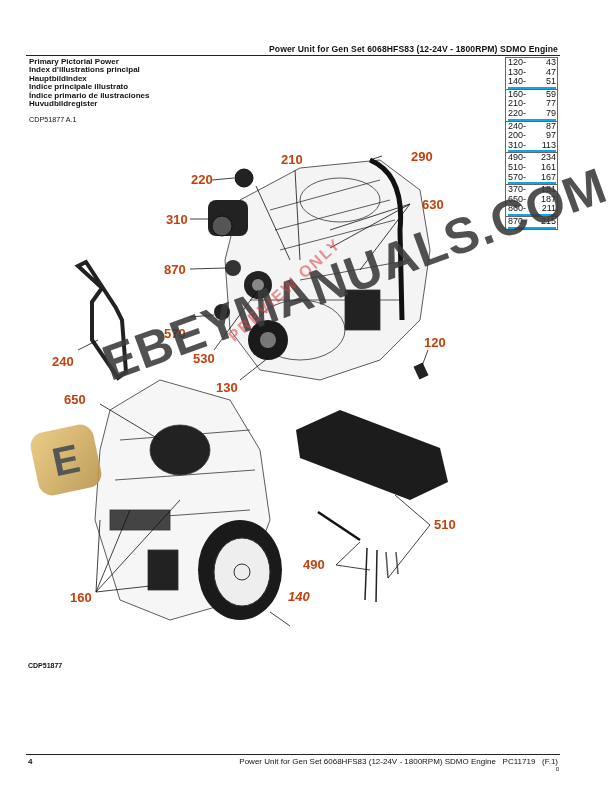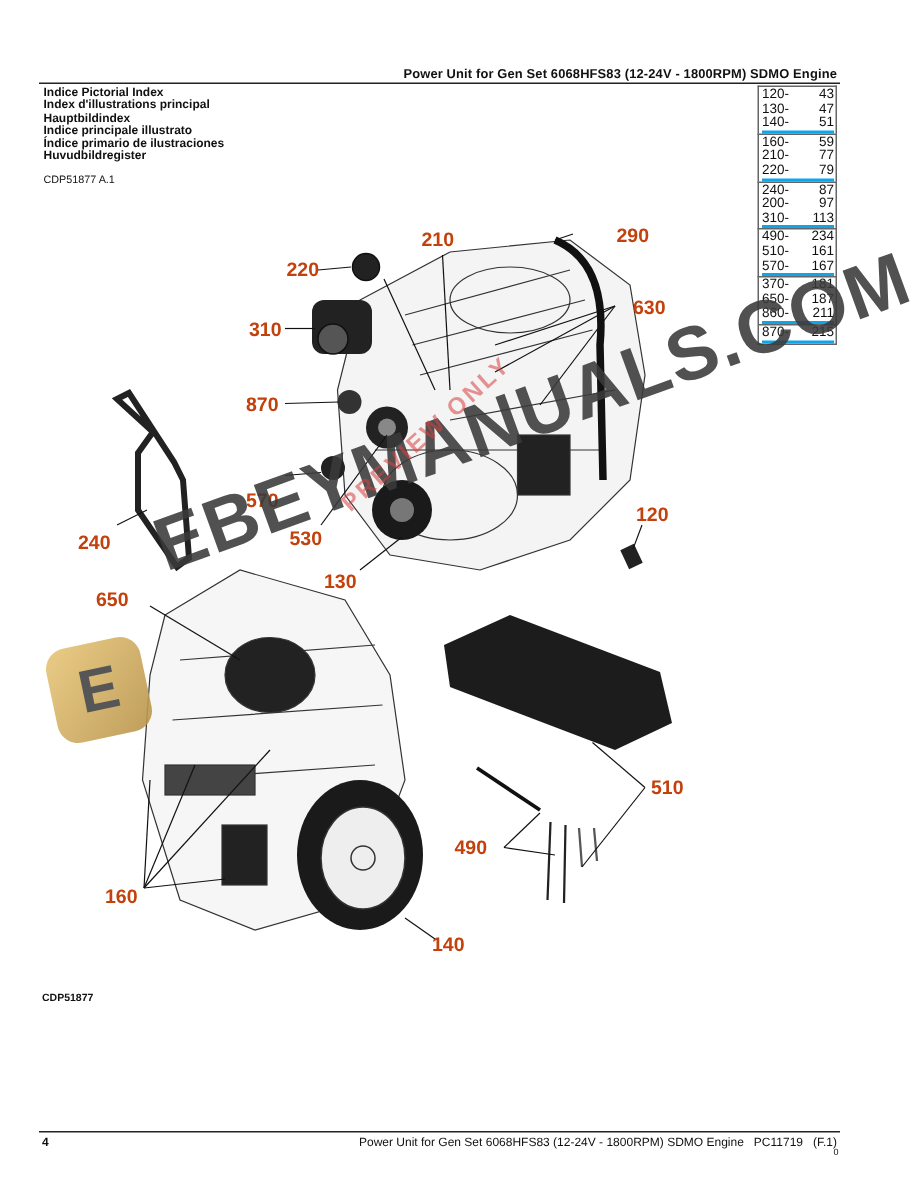--- a/index.html
+++ b/index.html
@@ -25,21 +25,21 @@
   .ftr-text{position:absolute;right:54px;top:757px;font-size:8px;}
   .ftr-sub{position:absolute;right:53px;top:766px;font-size:6px;}
 </style>
 </head>
 <body>
 
 <div class="hdr-title">Power Unit for Gen Set 6068HFS83 (12-24V - 1800RPM) SDMO Engine</div>
 <div class="hdr-rule"></div>
 
 <div class="idx">
-  <div>Indice Pictorial Index</div>
+  <div>Primary Pictorial Power</div>
   <div>Index d'illustrations principal</div>
   <div>Hauptbildindex</div>
   <div>Indice principale illustrato</div>
   <div>Índice primario de ilustraciones</div>
   <div>Huvudbildregister</div>
 </div>
 <div class="figref">CDP51877 A.1</div>
 
 <div class="tbl">
   <div class="grp">
@@ -209,21 +209,21 @@
 <div class="callout" style="left:164px;top:262px;">870</div>
 <div class="callout" style="left:164px;top:326px;">570</div>
 <div class="callout" style="left:52px;top:354px;text-align:center;">240</div>
 <div class="callout" style="left:193px;top:351px;">530</div>
 <div class="callout" style="left:216px;top:380px;">130</div>
 <div class="callout" style="left:424px;top:335px;">120</div>
 <div class="callout" style="left:64px;top:392px;">650</div>
 <div class="callout" style="left:434px;top:517px;">510</div>
 <div class="callout" style="left:303px;top:557px;">490</div>
 <div class="callout" style="left:70px;top:590px;">160</div>
-<div class="callout" style="left:288px;top:622px;">140</div>
+<div class="callout" style="left:288px;top:589px;font-style:italic;">140</div>
 
 <div class="wm-logo">
     <span>E</span>
   </div>
 <div class="wm-text">EBEYMANUALS.COM</div>
 <div class="wm-red">PREVIEW ONLY</div>
 
 <div class="fig-id">CDP51877</div>
 
 <div class="ftr-rule"></div>

